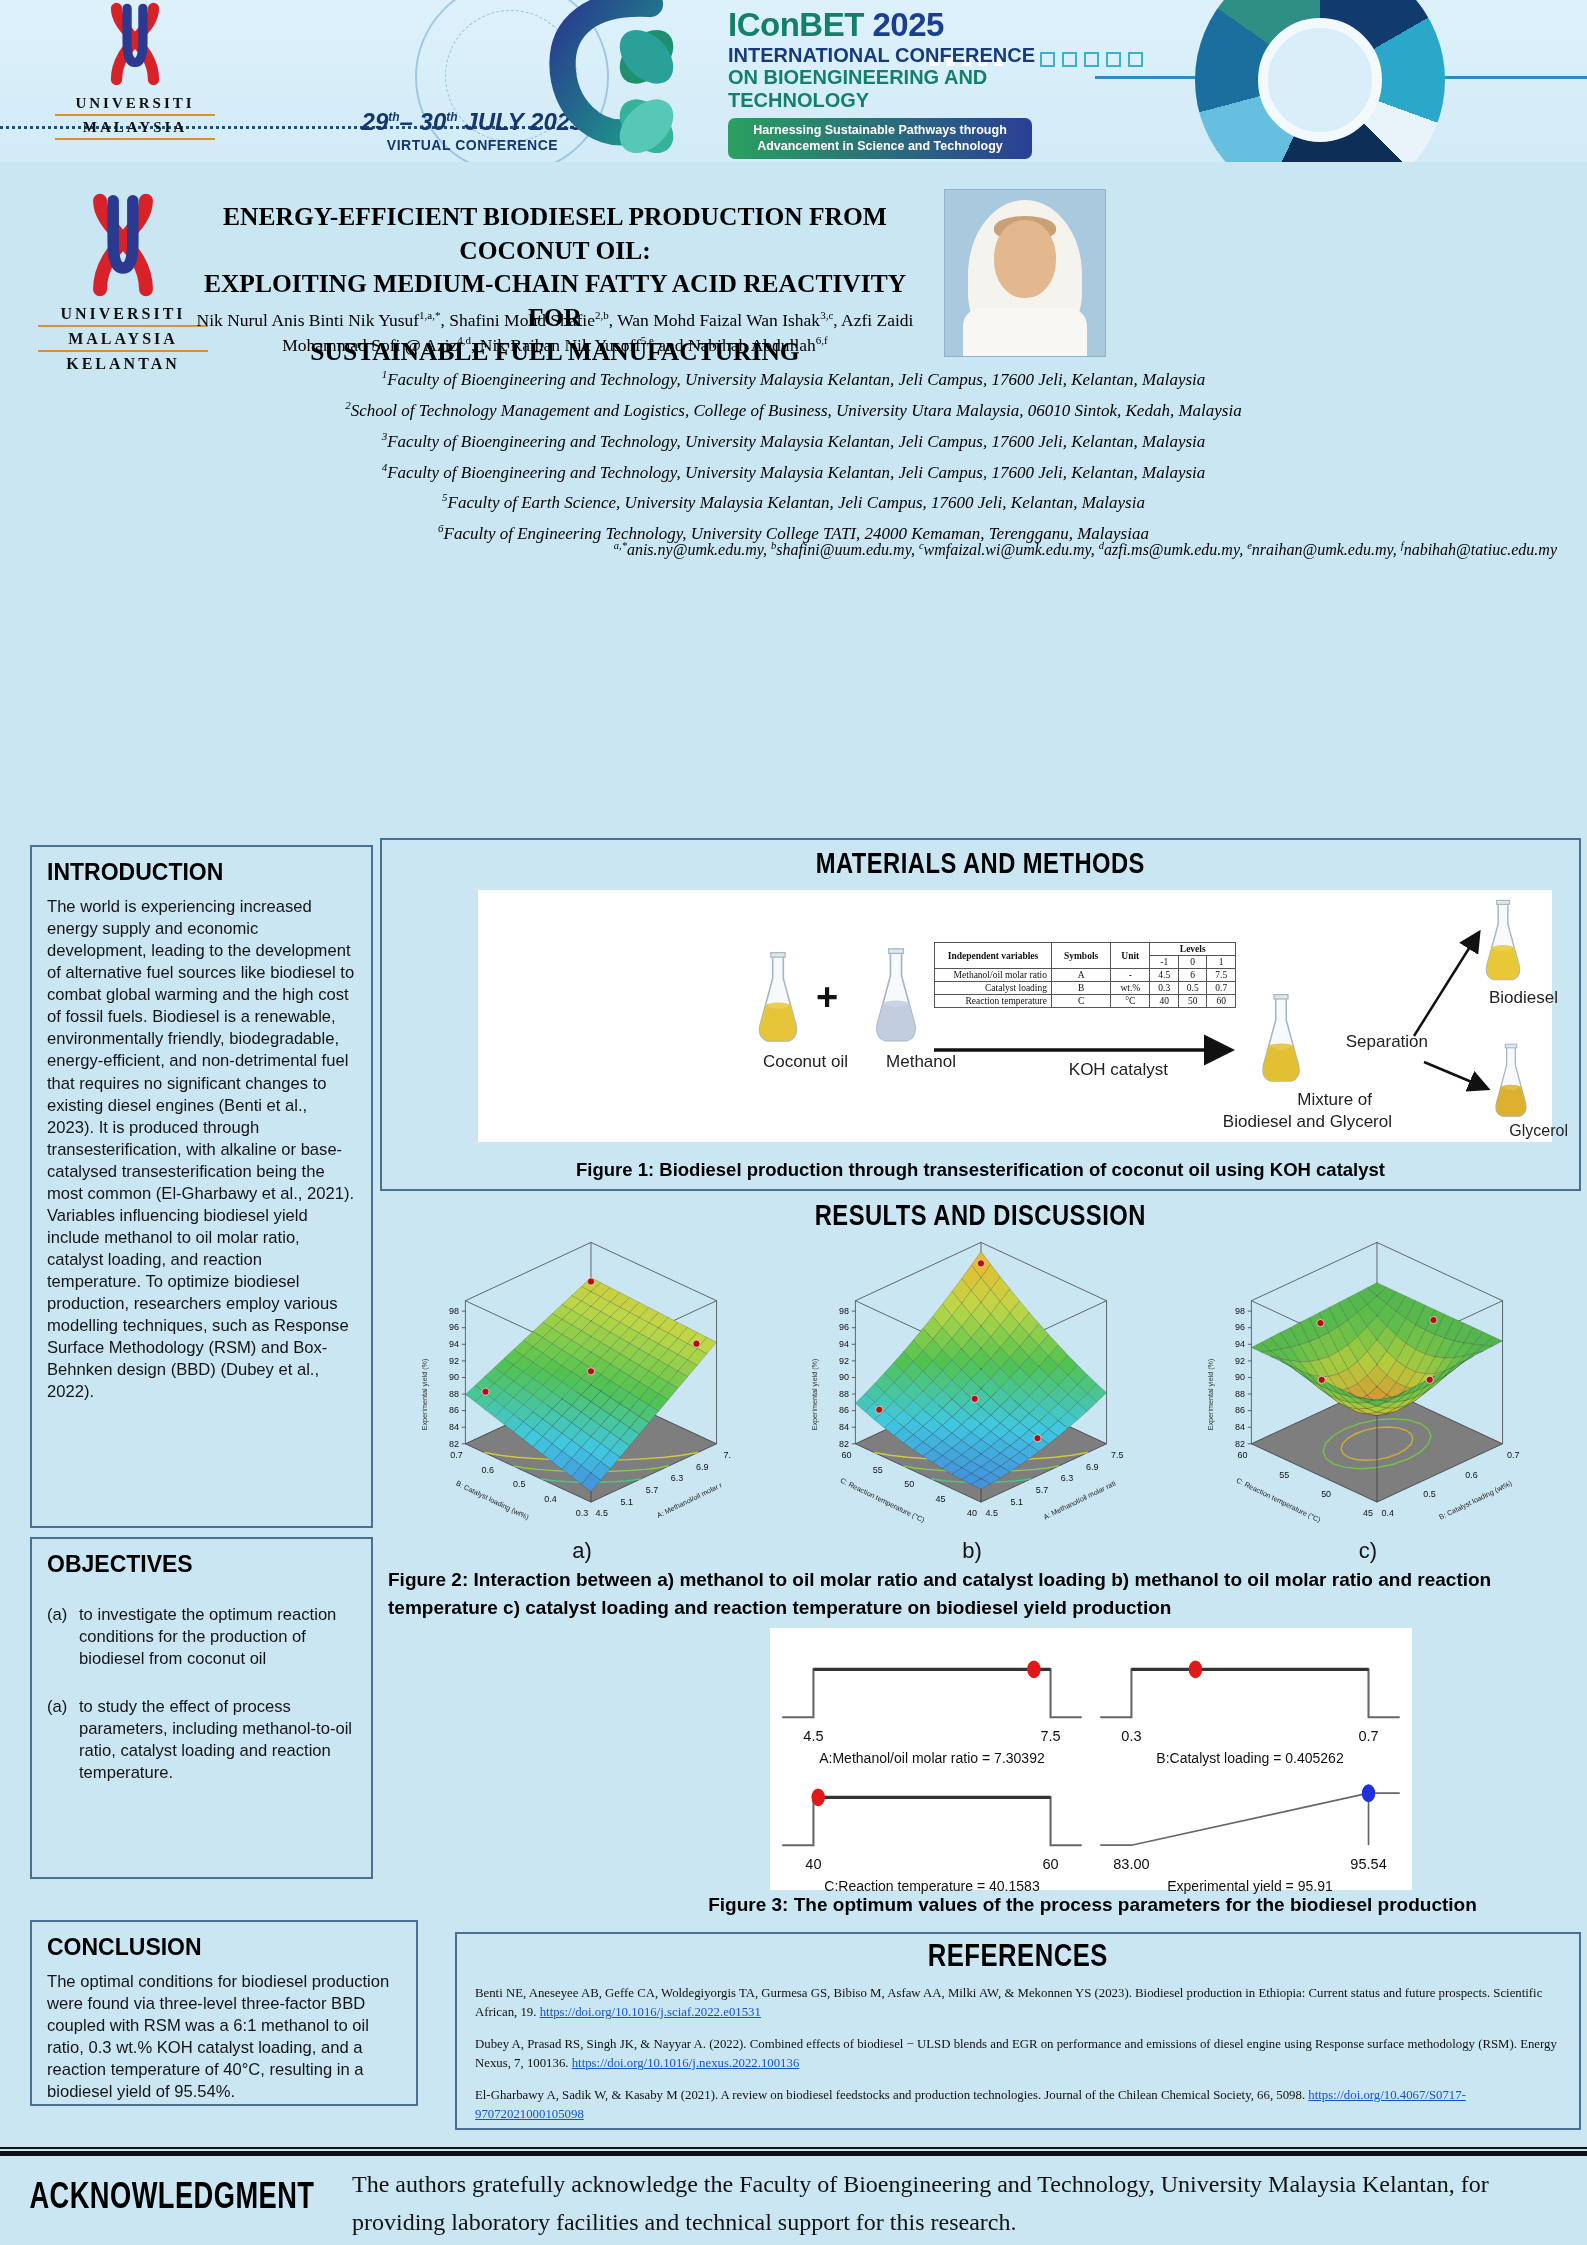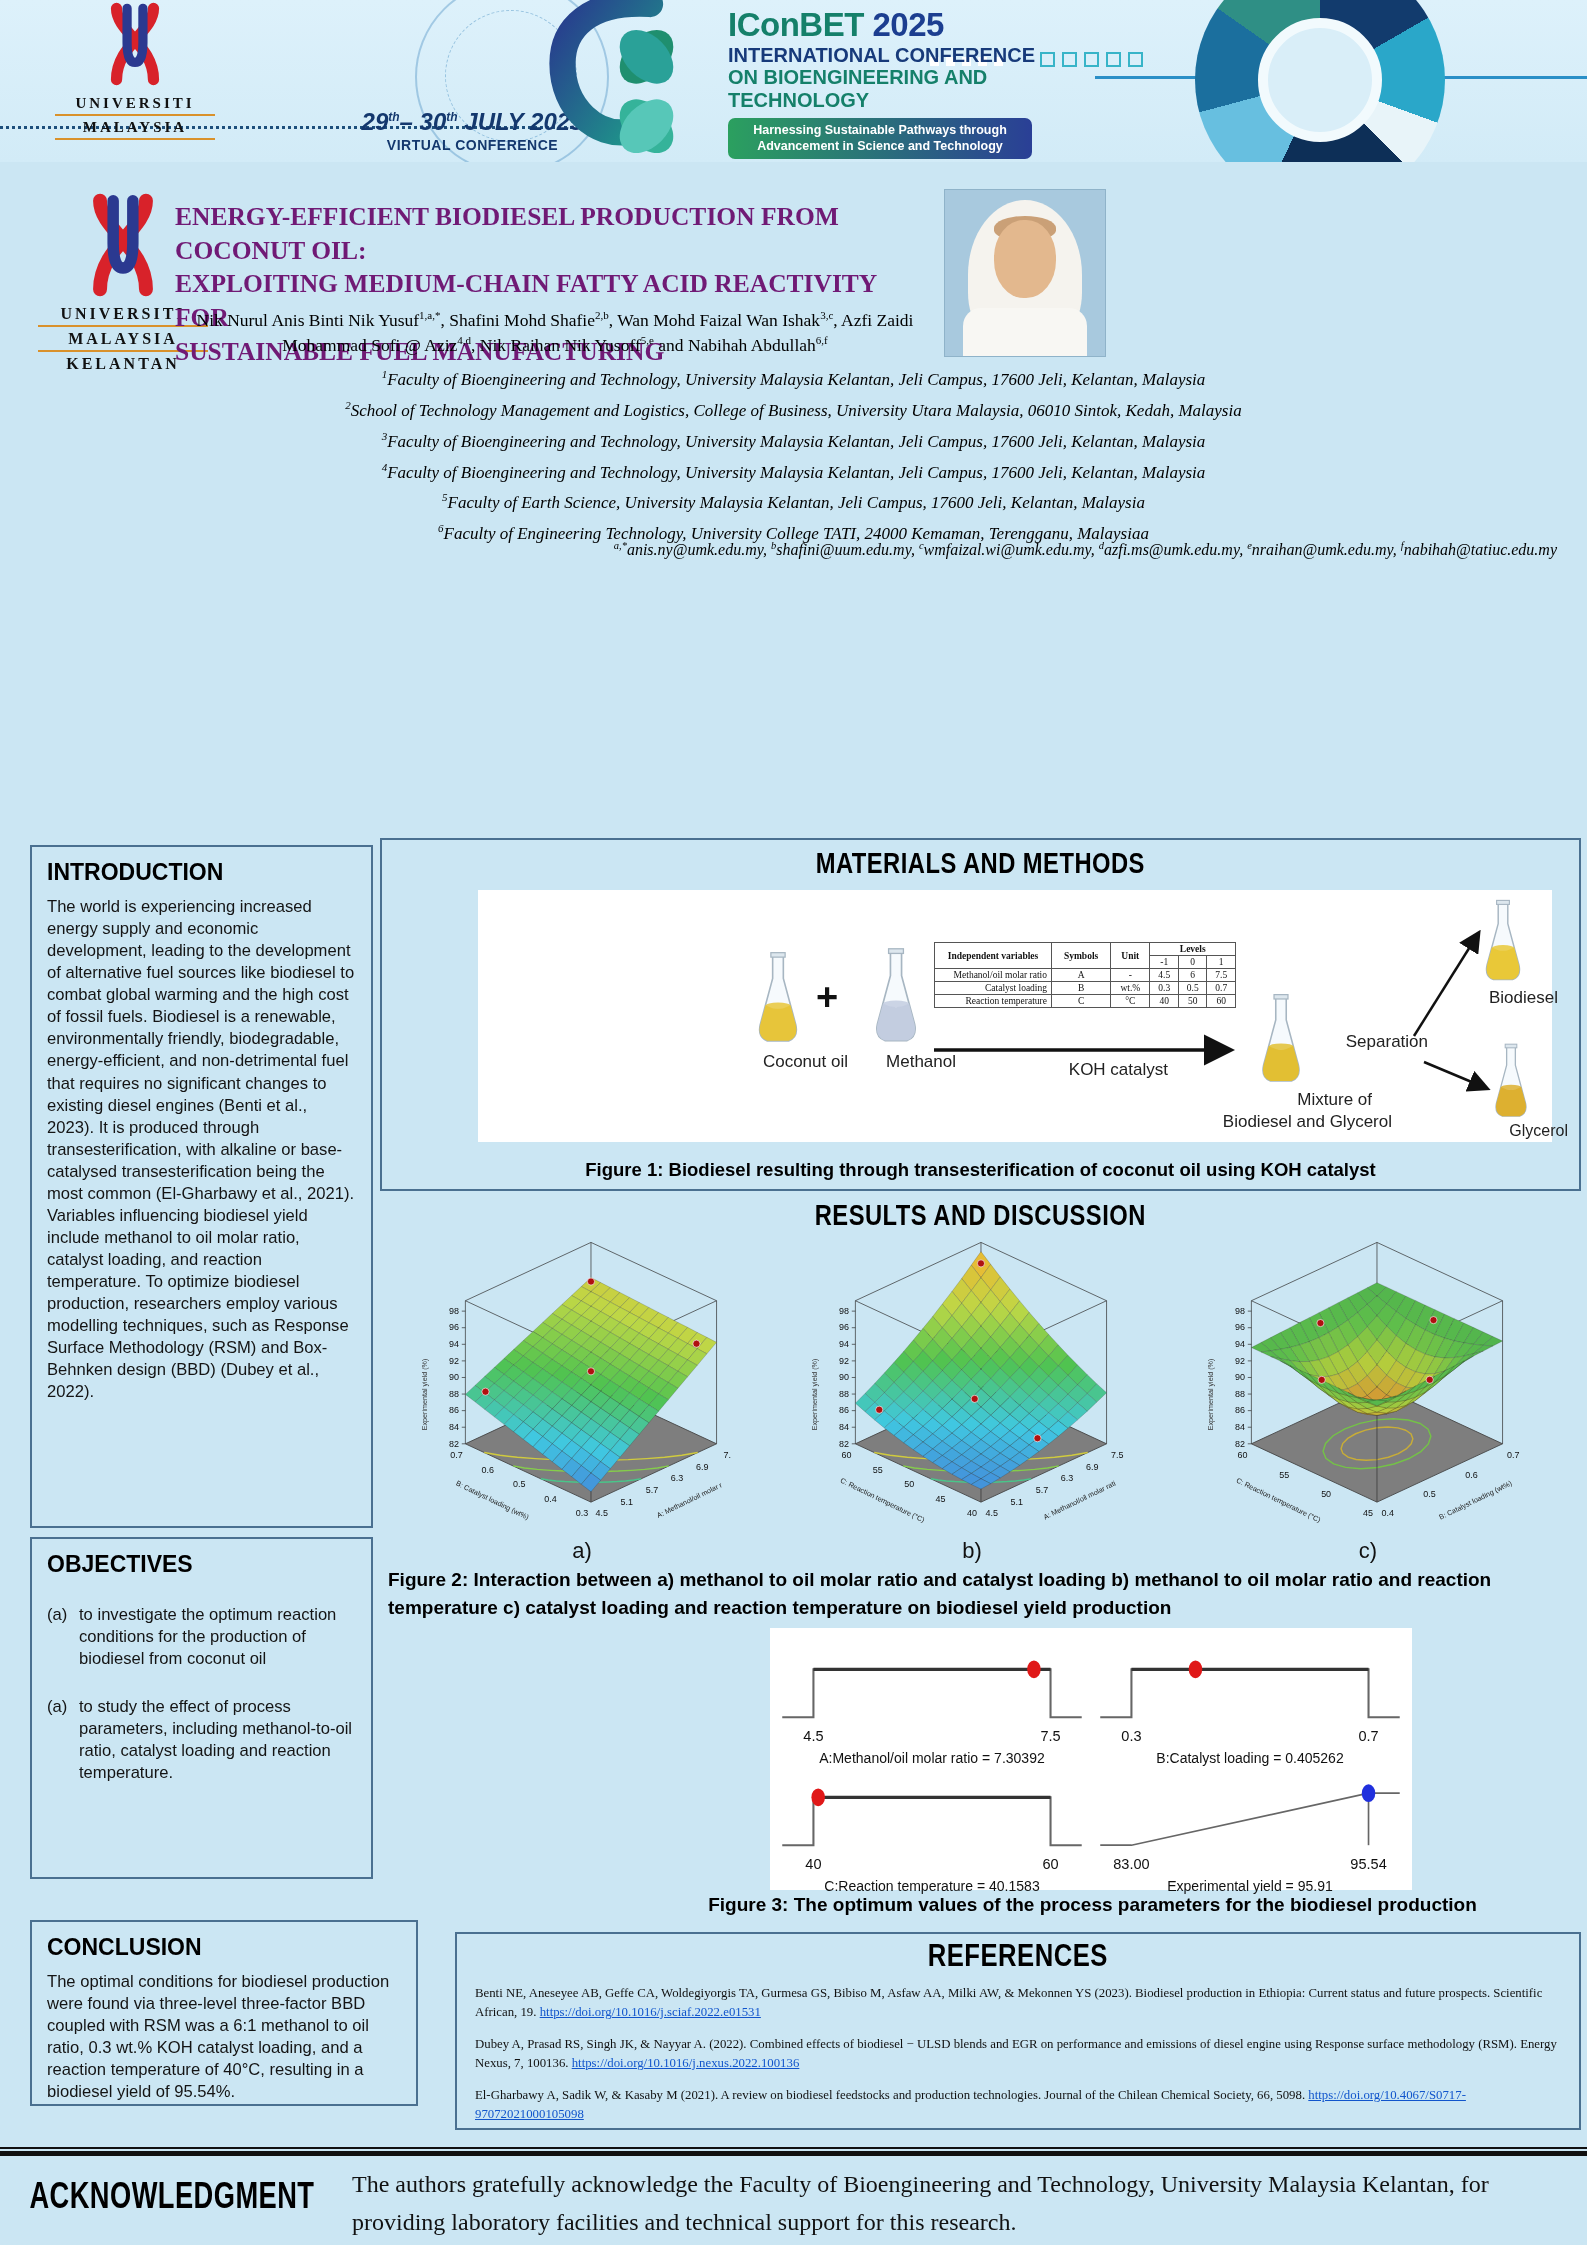--- a/index.html
+++ b/index.html
@@ -30,21 +30,21 @@
   .iconbet-l1{font-size:20px;font-weight:800;color:#173a7a;line-height:1.1;}
   .iconbet-l2{font-size:20px;font-weight:800;color:#15806a;line-height:1.15;}
   .tagline{margin-top:6px;width:296px;background:linear-gradient(90deg,#2ba05f,#2a3f96);border-radius:7px;color:#fff;font-size:12.5px;font-weight:bold;text-align:center;padding:5px 4px;line-height:1.25;}
   .collage{position:absolute;left:1195px;top:-45px;width:250px;height:250px;border-radius:50%;
     background:conic-gradient(#123b6d 0 60deg,#2aa7c9 60deg 110deg,#e8f4f9 110deg 135deg,#0d2f57 135deg 205deg,#67bfe0 205deg 255deg,#1b6f9e 255deg 305deg,#2f8f85 305deg 360deg);}
   .collage .ring{position:absolute;left:50%;top:50%;width:104px;height:104px;transform:translate(-50%,-50%);border-radius:50%;background:#d9eef8;border:10px solid #f2fafd;}
   
   .umk-main{position:absolute;left:38px;top:192px;width:170px;text-align:center;}
   .umk-main svg{width:82px;height:106px;}
   .umk-main .umk-text{font-size:16px;}
-  .paper-title{position:absolute;left:175px;top:200px;width:760px;font-family:"Liberation Serif",serif;font-weight:bold;font-size:25.5px;line-height:1.32;color:#701a75;}
+  .paper-title{position:absolute;left:175px;top:200px;width:760px;text-align:center;font-family:"Liberation Serif",serif;font-weight:bold;font-size:25.5px;line-height:1.32;color:#000000;}
   .authors{position:absolute;left:170px;top:308px;width:770px;text-align:center;font-family:"Liberation Serif",serif;font-size:17.5px;line-height:1.45;color:#000;}
   .authors sup{font-size:11px;}
   .affils{position:absolute;left:55px;top:368px;width:1477px;text-align:center;font-family:"Liberation Serif",serif;font-style:italic;font-size:17px;color:#000;}
   .affils .af{margin-bottom:9.5px;line-height:1.1;}
   .affils sup{font-size:11px;font-style:italic;}
   .emails{position:absolute;left:30px;top:540px;width:1527px;text-align:right;font-family:"Liberation Serif",serif;font-style:italic;font-size:16px;color:#000;}
   .emails sup{font-size:10.5px;}
   .photo{position:absolute;left:945px;top:190px;width:160px;height:166px;background:#a8c9de;overflow:hidden;box-shadow:0 0 0 1px #8fb3c9;}
   .photo .hijab{position:absolute;left:23px;top:10px;width:114px;height:150px;background:#f5f3ee;border-radius:52% 52% 40% 40%;}
   .photo .face{position:absolute;left:49px;top:30px;width:62px;height:78px;background:#e3b88e;border-radius:48%;}
@@ -320,21 +320,21 @@
       <div class="fig1-label" style="left:970px;top:98px;width:110px;">Biodiesel</div>
       <div class="flask" style="left:1008px;top:152px;width:50px;height:80px;"><svg viewBox="0 0 60 110" width="100%" height="100%">
             <path d="M24,6 L36,6 L36,32 L50,84 Q53,98 42,102 L18,102 Q7,98 10,84 L24,32 Z" fill="rgba(245,250,253,.95)" stroke="#a7b6c2" stroke-width="1.8"></path>
             <path d="M16,62 L10,84 Q7,98 18,102 L42,102 Q53,98 50,84 L44,62 Q30,70 16,62 Z" fill="#ddb030"></path>
             <ellipse cx="30" cy="62.5" rx="14" ry="3.6" fill="#ddb030" opacity="0.85"></ellipse>
             <rect x="22" y="3" width="16" height="5" fill="#dde7ee" stroke="#a7b6c2" stroke-width="1.4"></rect>
           </svg></div>
       <div class="fig1-label" style="left:980px;top:232px;width:110px;font-size:16px;">Glycerol</div>
     </div>
 
-    <div class="fig1-caption">Figure 1: Biodiesel resulting  through  transesterification  of coconut oil using KOH catalyst</div>
+    <div class="fig1-caption">Figure 1: Biodiesel production  through  transesterification  of coconut oil using KOH catalyst</div>
   </section>
 
   <div class="res-head"><span class="display-h">RESULTS AND DISCUSSION</span></div>
 
   <div class="plot3d" style="left:382px;" id="plot-0"><svg viewBox="0 0 390 340">
         <polygon points="205,300 345,235 205,170 65,235" fill="#7e7e7e" stroke="#444" stroke-width="1"></polygon>
         <polyline points="261.0,273.9 252.7,275.4 243.6,276.4 234.2,277.1 224.6,277.6 214.8,277.9 205.0,278.0 195.2,277.9 185.4,277.6 175.8,277.1 166.4,276.4 157.3,275.4 149.0,273.9" fill="none" stroke="rgb(74,197,138)" stroke-width="1.6"></polyline>
         <polyline points="291.8,259.6 279.0,261.9 264.9,263.5 250.2,264.6 235.3,265.4 220.2,265.8 205.0,266.0 189.8,265.8 174.7,265.4 159.8,264.6 145.1,263.5 131.0,261.9 118.2,259.6" fill="none" stroke="rgb(133,205,75)" stroke-width="1.6"></polyline>
         <polyline points="324.0,244.6 306.4,247.8 287.1,250.0 267.0,251.5 246.5,252.6 225.8,253.2 205.0,253.4 184.2,253.2 163.5,252.6 143.0,251.5 122.9,250.0 103.6,247.8 86.0,244.6" fill="none" stroke="rgb(208,203,62)" stroke-width="1.6"></polyline>
         <polygon points="205,140.5 345,75.5 205,10.5 65,75.5" fill="none" stroke="#333" stroke-width="0.8"></polygon>

